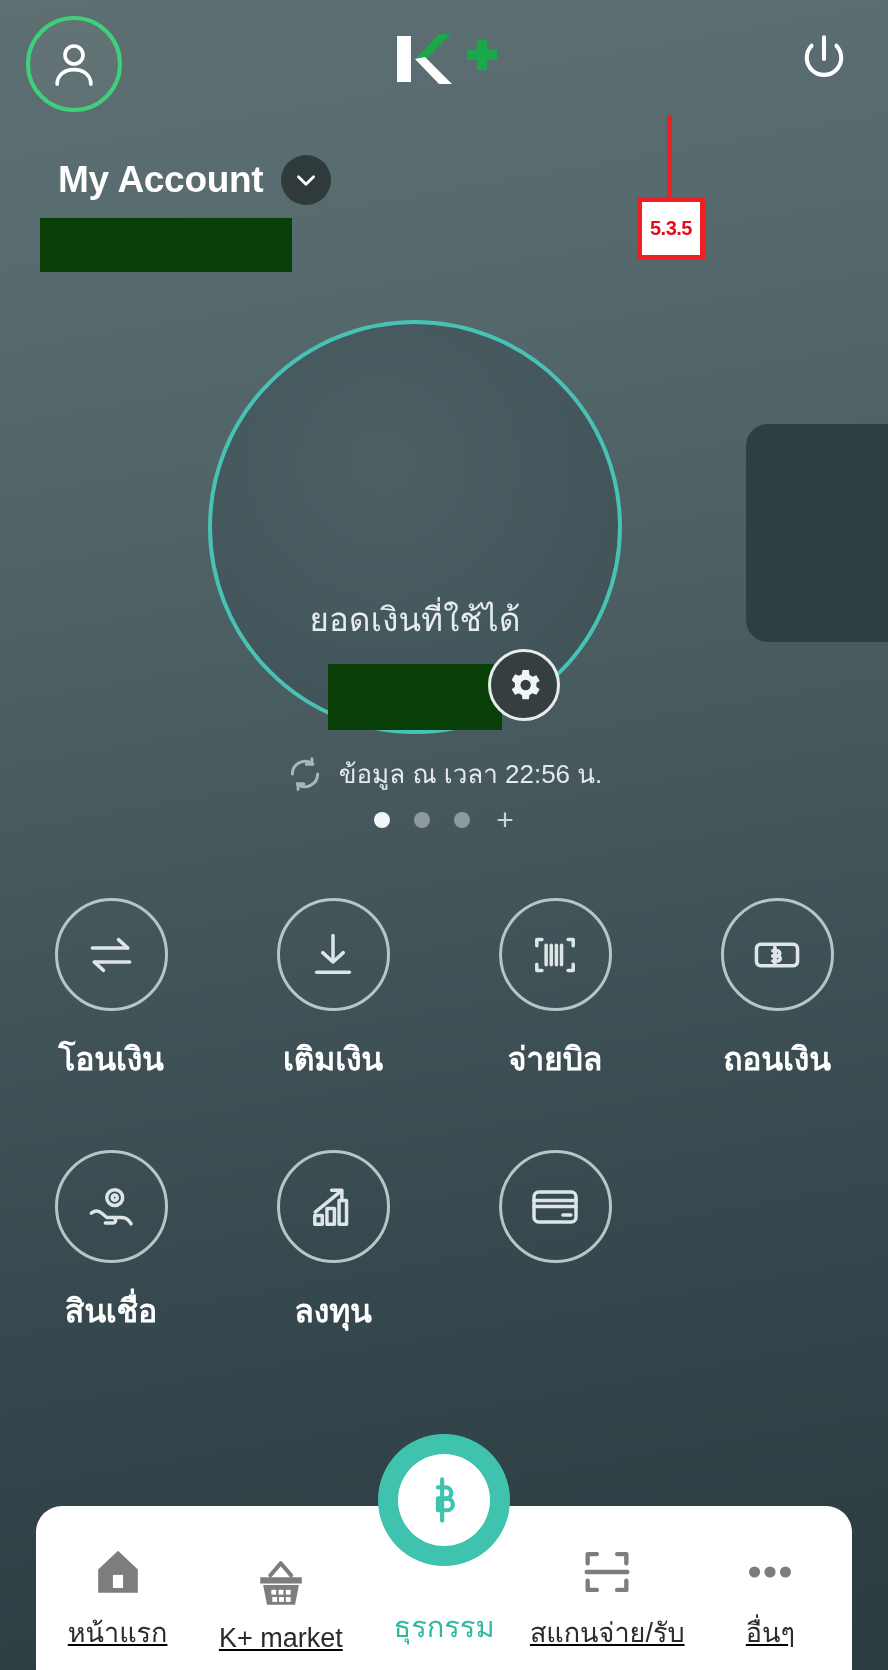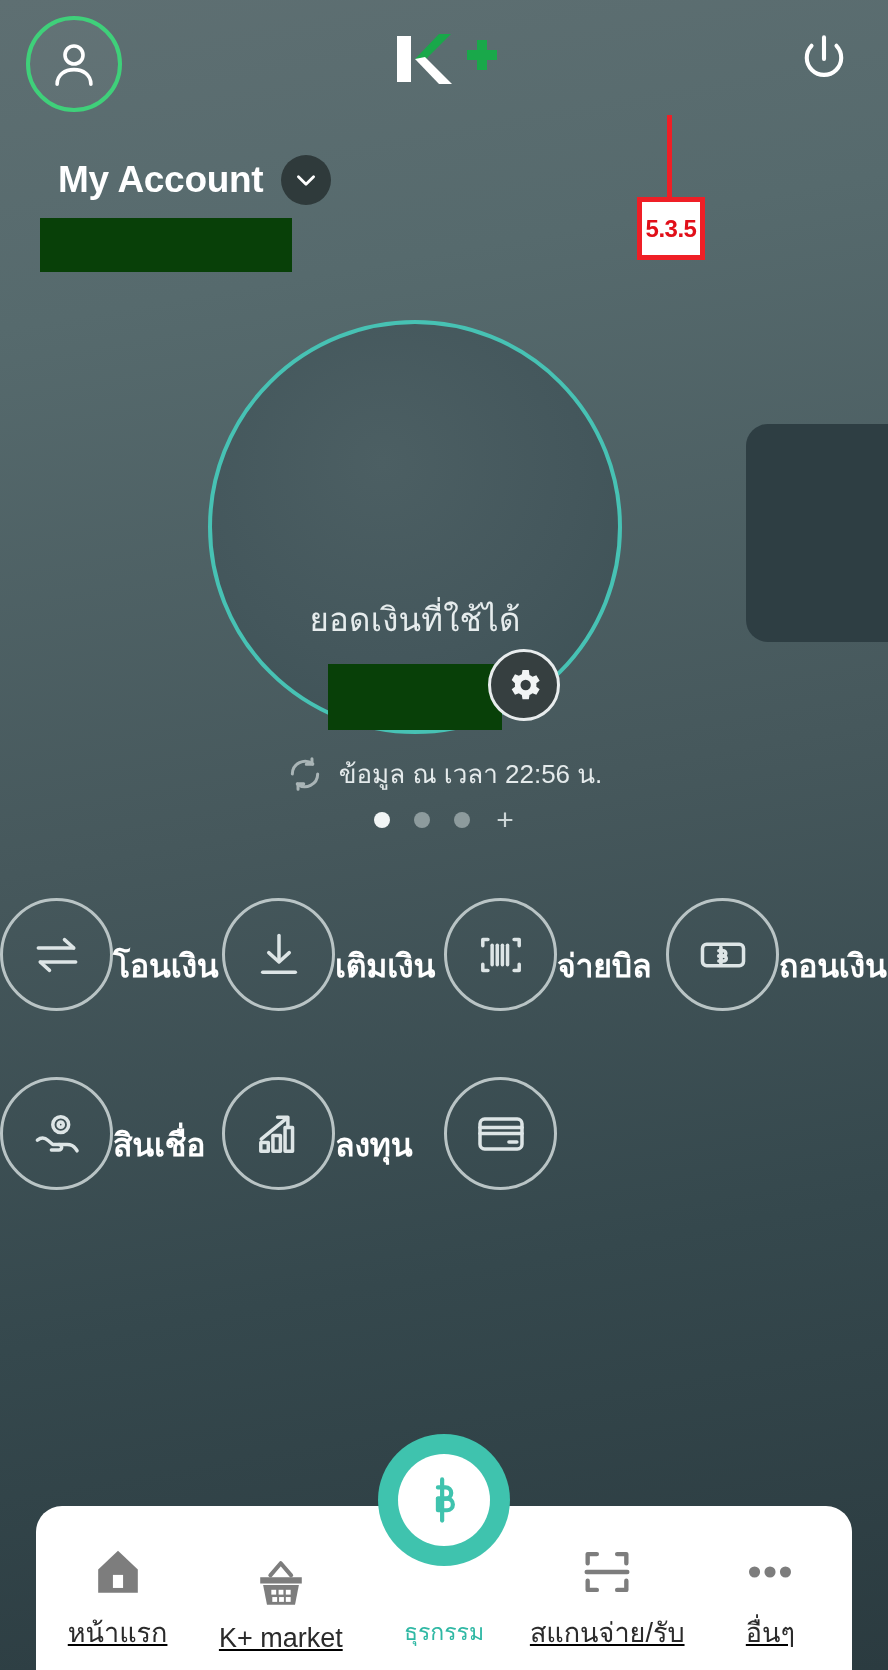--- a/index.html
+++ b/index.html
@@ -67,21 +67,21 @@
   
   .ann-line {
     position:absolute; left:667px; top:115px;
     width:5px; height:85px; background:#ef1f26;
   }
   .ann-box {
     position:absolute; left:637px; top:197px;
     width:68px; height:63px;
     background:#ffffff; border:5px solid #ef1f26;
     display:flex; align-items:center; justify-content:center;
-    color:#e10f19; font-weight:bold; font-size:24px;
+    color:#e10f19; font-weight:bold; font-size:20px;
     letter-spacing:-0.5px;
   }
 
   
   .account-row {
     position:absolute; left:0; top:155px; width:100%;
     display:flex; align-items:center; padding-left:58px;
   }
   .account-name {
     color:#ffffff; font-size:37px; font-weight:bold;
@@ -146,21 +146,21 @@
   .dot { width:16px; height:16px; border-radius:50%; background:#8d9b9d; }
   .dot.active { background:#f2f6f6; }
   .plus-dot { color:#cdd6d7; font-size:30px; line-height:16px; margin-left:2px; }
 
   
   .grid {
     position:absolute; left:0; top:898px; width:100%;
     display:grid; grid-template-columns:repeat(4,1fr);
     row-gap:66px;
   }
-  .tile { display:flex; flex-direction:row; align-items:center; }
+  .tile { display:flex; flex-direction:column; align-items:center; }
   .tile-ic {
     width:113px; height:113px; border-radius:50%;
     border:3px solid #b9c4c5;
     display:flex; align-items:center; justify-content:center;
   }
   .tile-ic svg { width:56px; height:56px; }
   .tile-label {
     margin-top:22px; color:#ffffff; font-size:32px; font-weight:bold;
     letter-spacing:-0.2px; white-space:nowrap;
   }
@@ -190,21 +190,21 @@
     display:flex; align-items:center; justify-content:center;
   }
   .fab-inner {
     width:92px; height:92px; border-radius:50%;
     background:#ffffff;
     display:flex; align-items:center; justify-content:center;
   }
   .fab-inner svg { width:56px; height:56px; }
   .fab-label {
     position:absolute; left:50%; transform:translateX(-50%);
-    bottom:20px; font-size:23px; color:#2fb8a4; white-space:nowrap;
+    bottom:20px; font-size:29px; color:#2fb8a4; white-space:nowrap;
   }
 </style>
 </head>
 <body>
 
 <div class="phone">
 
   <div class="topbar">
 
     <div class="avatar">

